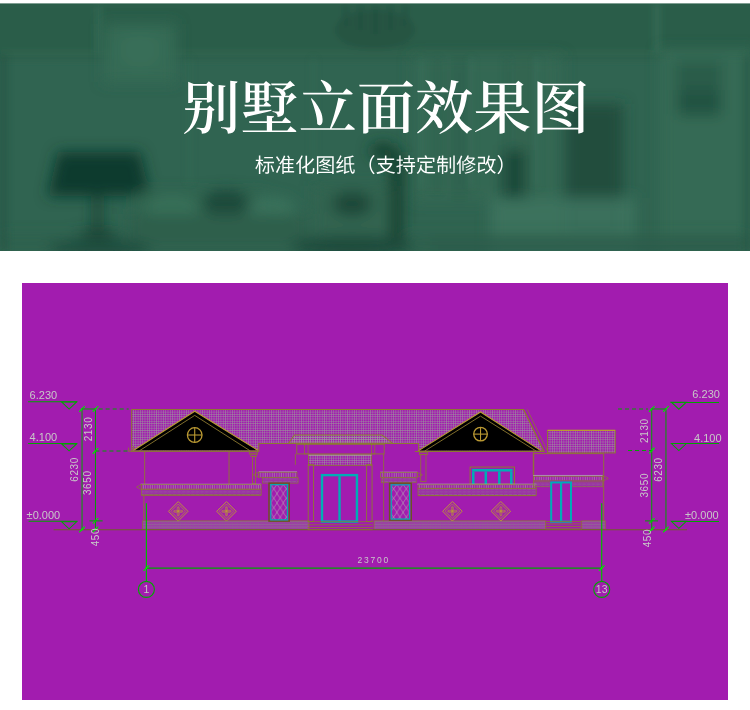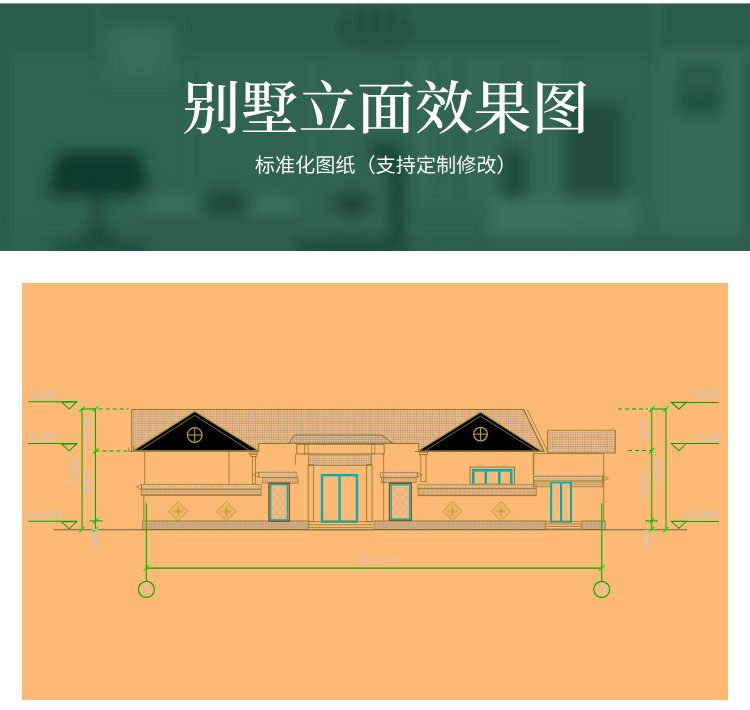--- a/index.html
+++ b/index.html
@@ -1,16 +1,16 @@
 <!DOCTYPE html>
 <html><head><meta charset="utf-8"><style>
 *{margin:0;padding:0}
 body{width:750px;height:710px;background:#fff;font-family:"Liberation Sans",sans-serif;overflow:hidden}
 .hdr{position:absolute;left:0;top:0;width:750px;height:251px;overflow:hidden}
-.cad{position:absolute;left:22px;top:283px;width:706px;height:417px;background:#fdba74}
+.cad{position:absolute;left:22px;top:283px;width:706px;height:417px;background:#a21caf}
 </style></head><body>
 <div class="hdr"><svg width="750" height="251" viewBox="0 0 750 251">
 <defs>
 <filter id="b8">
           <feGaussianBlur stdDeviation="7"></feGaussianBlur>
         </filter>
 <filter id="b4">
           <feGaussianBlur stdDeviation="3.5"></feGaussianBlur>
         </filter>
 </defs>

